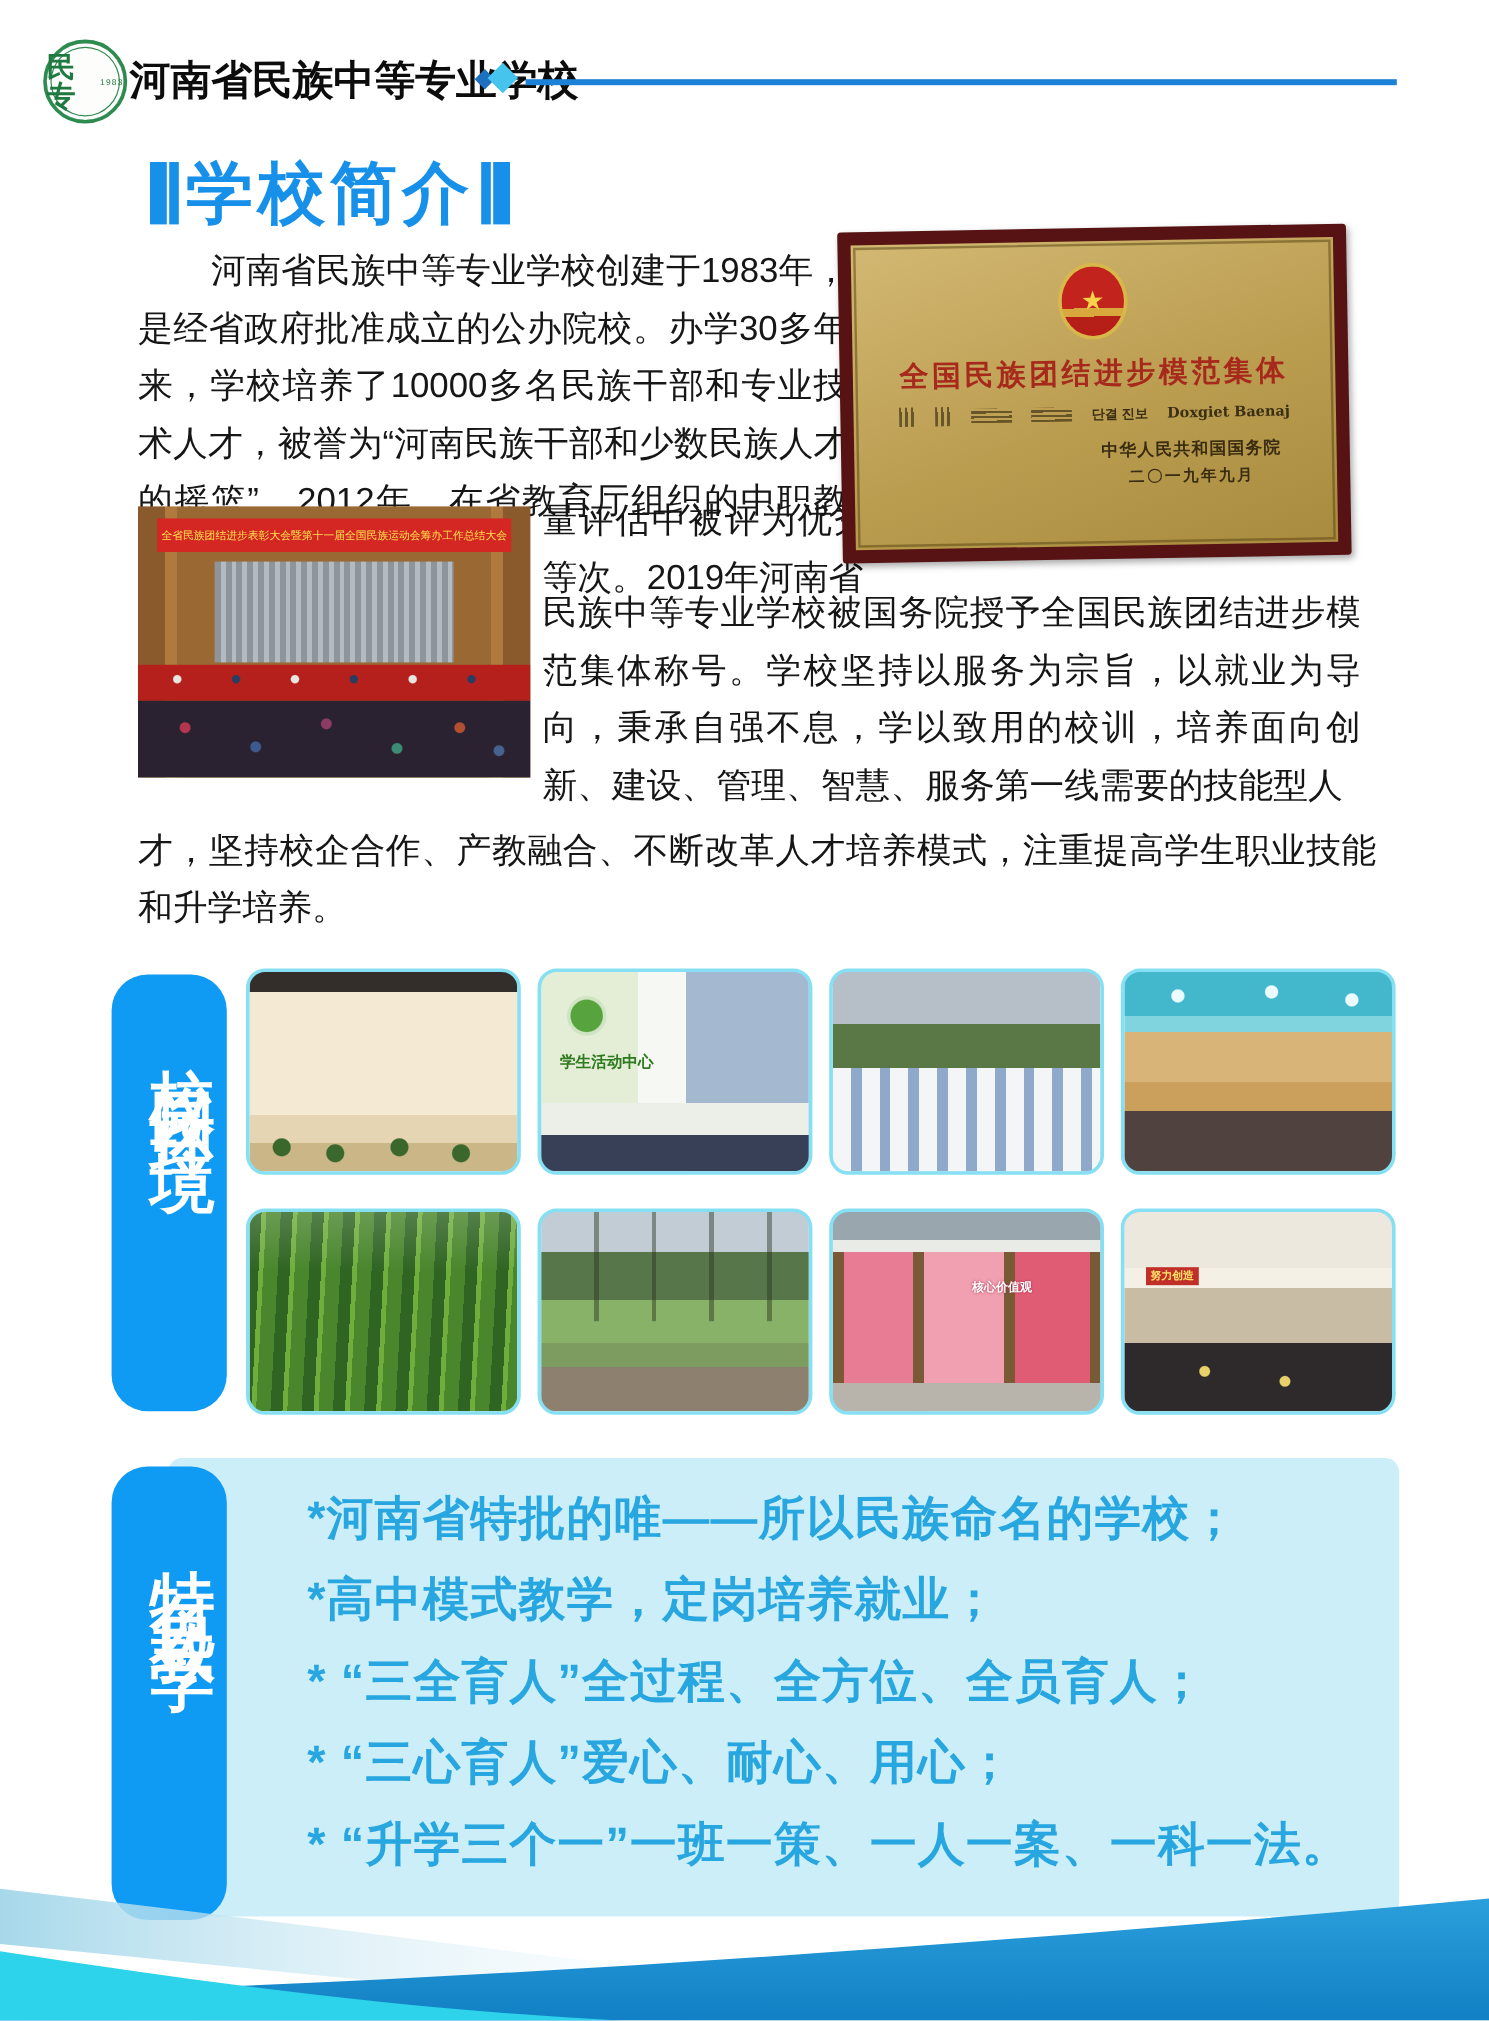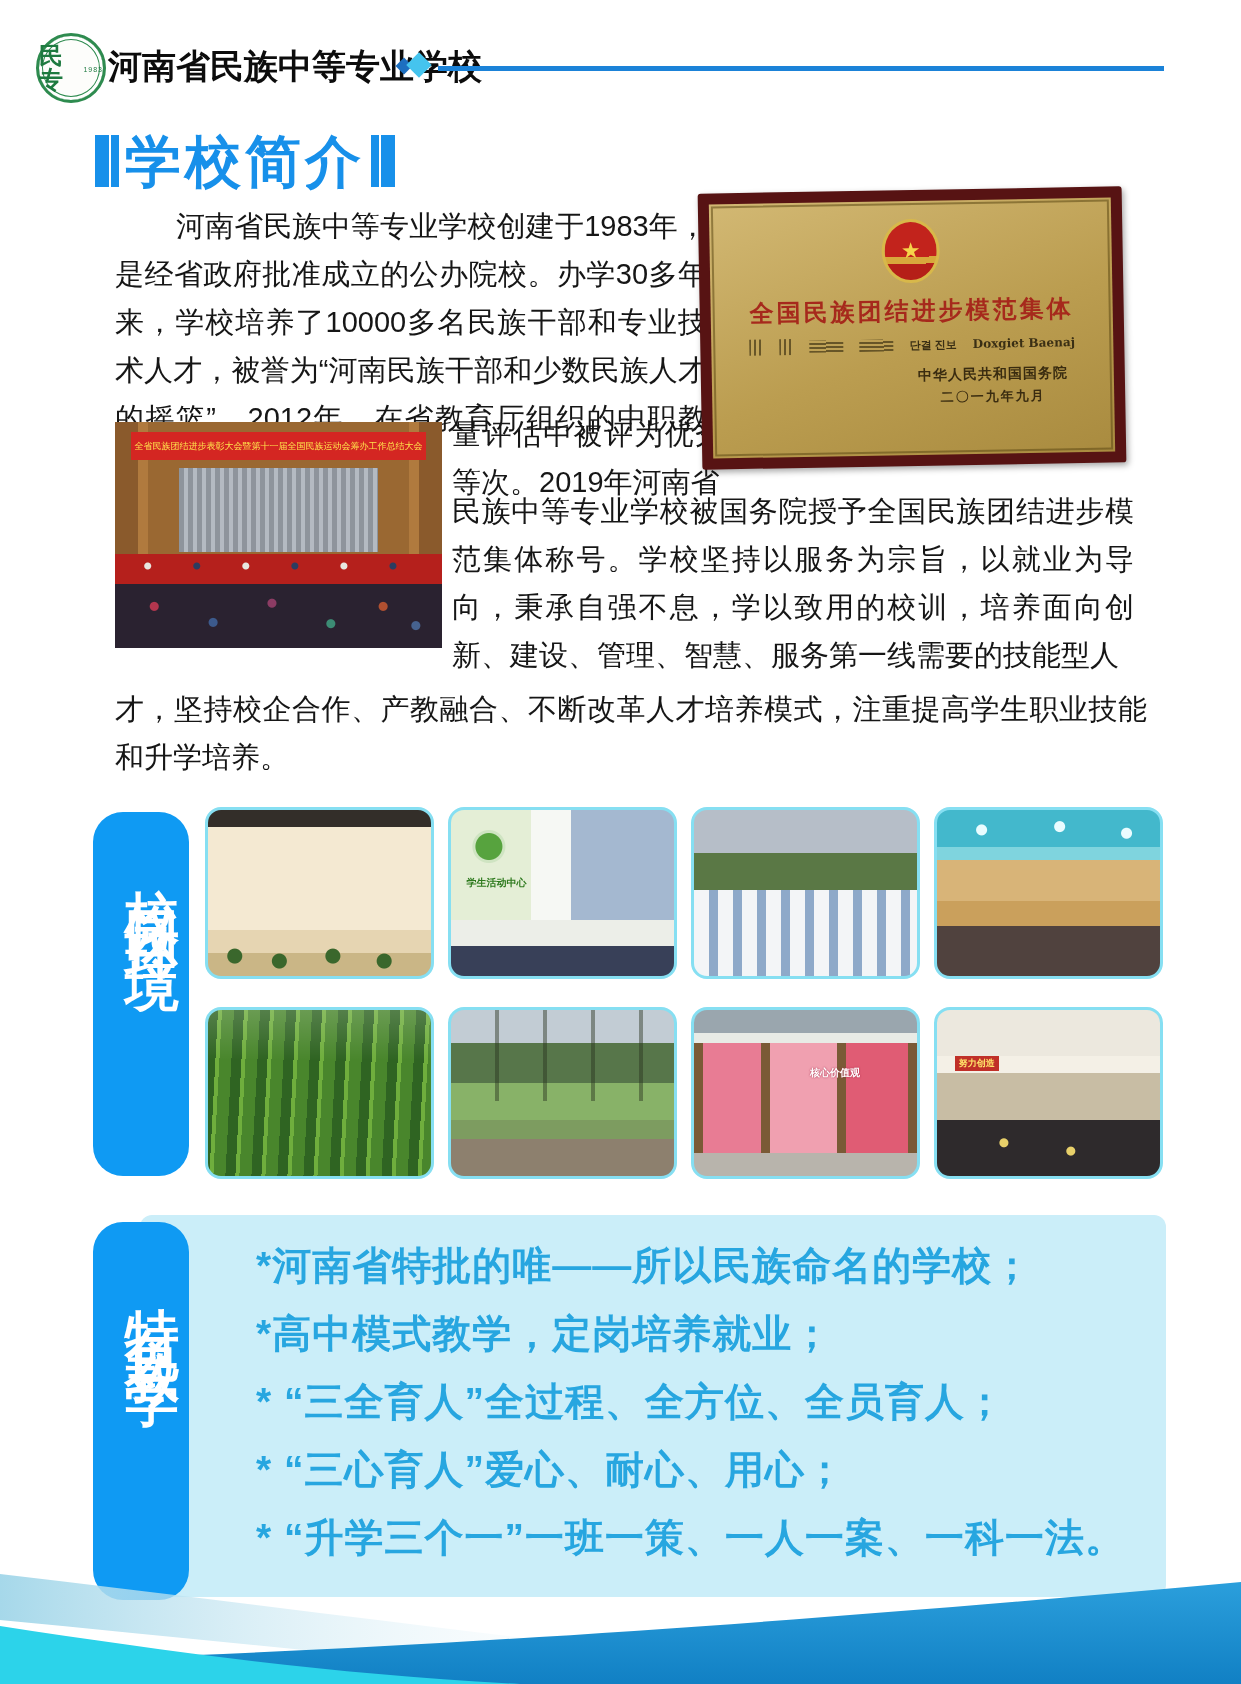--- a/index.html
+++ b/index.html
@@ -13,21 +13,21 @@
   .logo-glyph{font-family:"DejaVu Serif",serif;font-weight:bold;color:#1e7a40;font-size:24px;line-height:24px;}
   .logo-year{font-size:7px;color:#1e7a40;margin-top:2px;letter-spacing:1px;}
   .school-name{position:absolute;left:108px;top:44px;font-family:"DejaVu Serif",serif;
         font-weight:bold;font-size:34px;color:#0c0c0c;letter-spacing:0px;white-space:nowrap;}
   .diamond{position:absolute;transform:rotate(45deg);}
   .diamond.d1{left:398px;top:60px;width:12px;height:12px;background:#1d6fc0;}
   .diamond.d2{left:410px;top:56px;width:18px;height:18px;background:#45c4ee;}
   .header-line{position:absolute;left:438px;top:66px;width:726px;height:5px;background:#1b82d8;}
 
   
-  .title{position:absolute;left:95px;top:133px;display:flex;align-items:center;gap:2px;}
+  .title{position:absolute;left:125px;top:133px;display:flex;align-items:center;gap:2px;}
   .tbar{display:inline-block;height:52px;background:#1790ea;}
   .tbar.w{width:14px;} .tbar.n{width:8px;}
   .title-text{font-family:"DejaVu Serif",serif;font-weight:bold;color:#1790ea;font-size:56px;
         line-height:56px;letter-spacing:4px;padding:0 4px;}
 
   
   .para{position:absolute;font-size:29px;line-height:48px;color:#161616;text-align:justify;
         font-family:"Liberation Sans",sans-serif;}
   .para.a{left:115px;top:202px;width:592px;text-indent:2.1em;}
   .para.b{left:452px;top:410px;width:272px;}
@@ -92,21 +92,21 @@
   .p1{background-image:
       radial-gradient(circle at 12% 88%,#3a672c 7px,transparent 8px),
       radial-gradient(circle at 32% 91%,#3a672c 7px,transparent 8px),
       radial-gradient(circle at 56% 88%,#3a672c 7px,transparent 8px),
       radial-gradient(circle at 79% 91%,#3a672c 7px,transparent 8px),
       linear-gradient(180deg,#332e29 0 10%,#f4e9d2 10% 72%,#e6d5b2 72% 86%,#cab686 86%);}
   .p2{background-image:
       radial-gradient(circle at 17% 22%,#57a33e 13px,#cfe4c2 14px 16px,transparent 17px),
       linear-gradient(0deg,#384058 0 18%,#eceee8 18% 34%,transparent 34%),
       linear-gradient(90deg,#e4eed6 0 36%,#f6f8f4 36% 54%,#a4b8d0 54%);}
-  .p2 .ph-label{left:7%;top:40%;font-size:10px;color:#2e7a1e;}
+  .p2 .ph-label{left:7%;top:40%;font-size:13px;color:#2e7a1e;}
   .p3{background-image:
       repeating-linear-gradient(90deg,#f3f5f7 0 15px,#8ea9c9 15px 24px),
       linear-gradient(180deg,#b6bec8 0 26%,#5a7845 26% 48%,#8e9aa8 48%);
       background-size:100% 52%,100% 100%;background-position:0 100%,0 0;background-repeat:no-repeat;}
   .p4{background-image:
       radial-gradient(circle at 20% 12%,#eafcff 5px,transparent 6px),
       radial-gradient(circle at 55% 10%,#eafcff 5px,transparent 6px),
       radial-gradient(circle at 85% 14%,#eafcff 5px,transparent 6px),
       linear-gradient(180deg,#43b8cc 0 22%,#7fd4de 22% 30%,#d8b478 30% 55%,#caa05c 55% 70%,#50423e 70%);}
   .p5{background-image:

